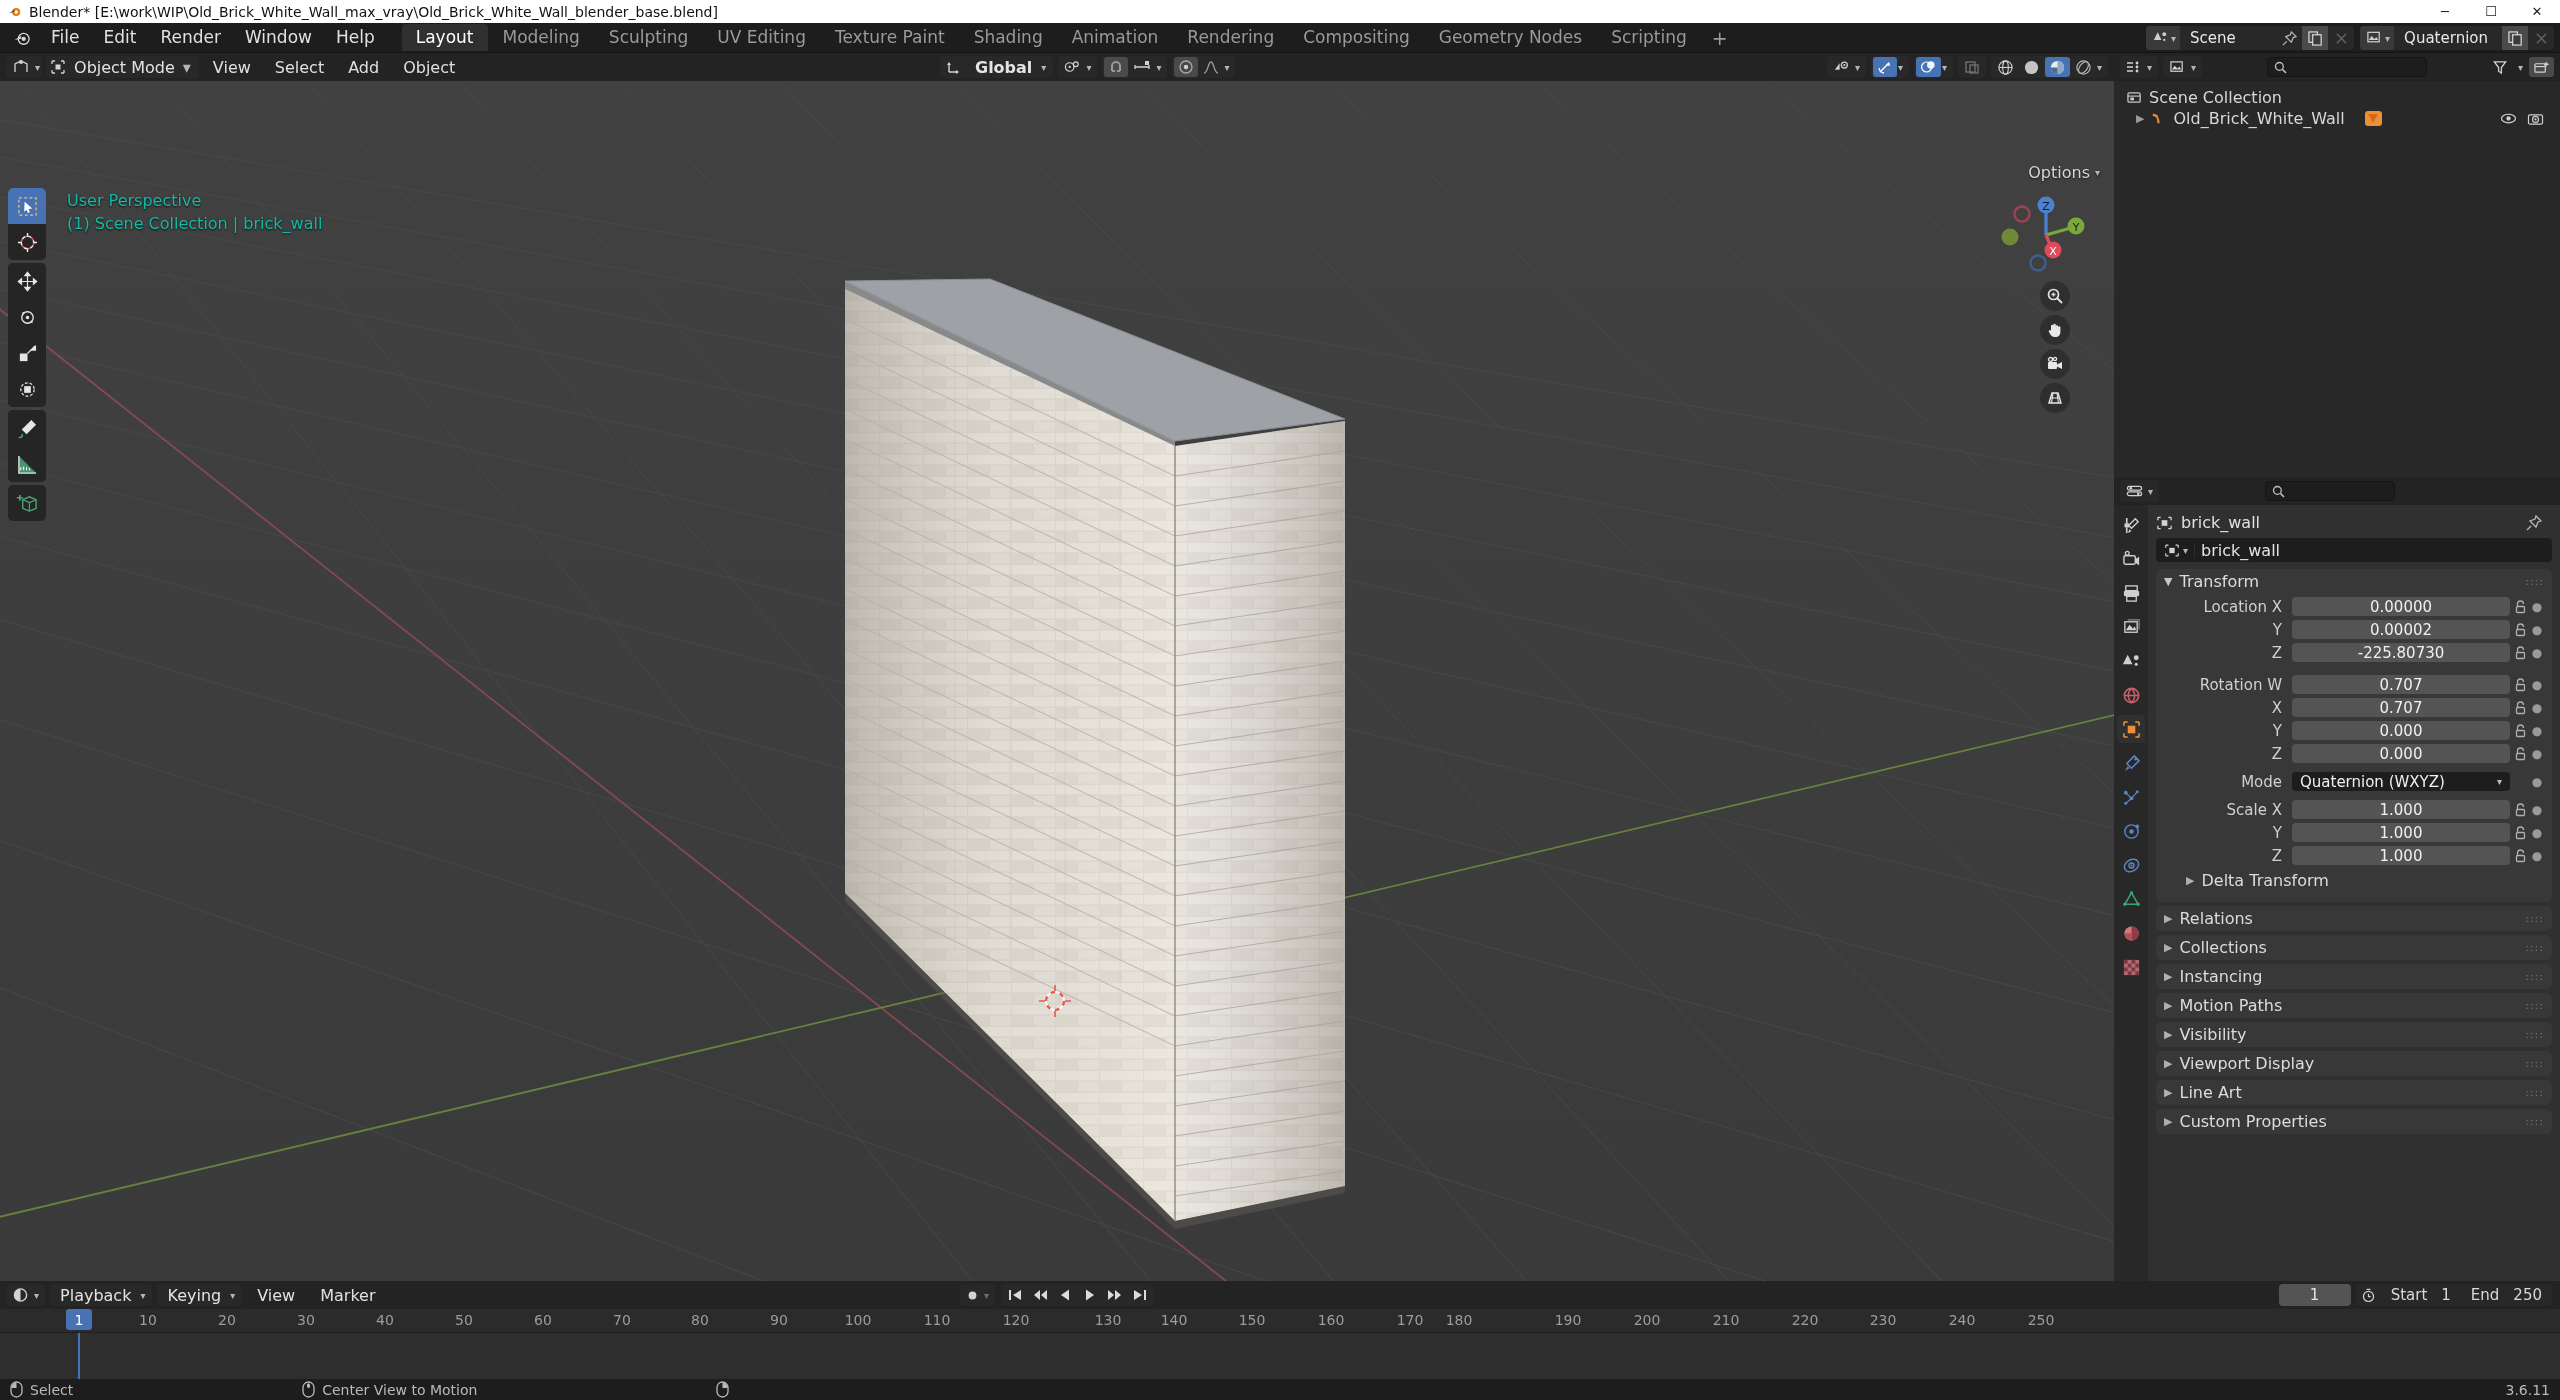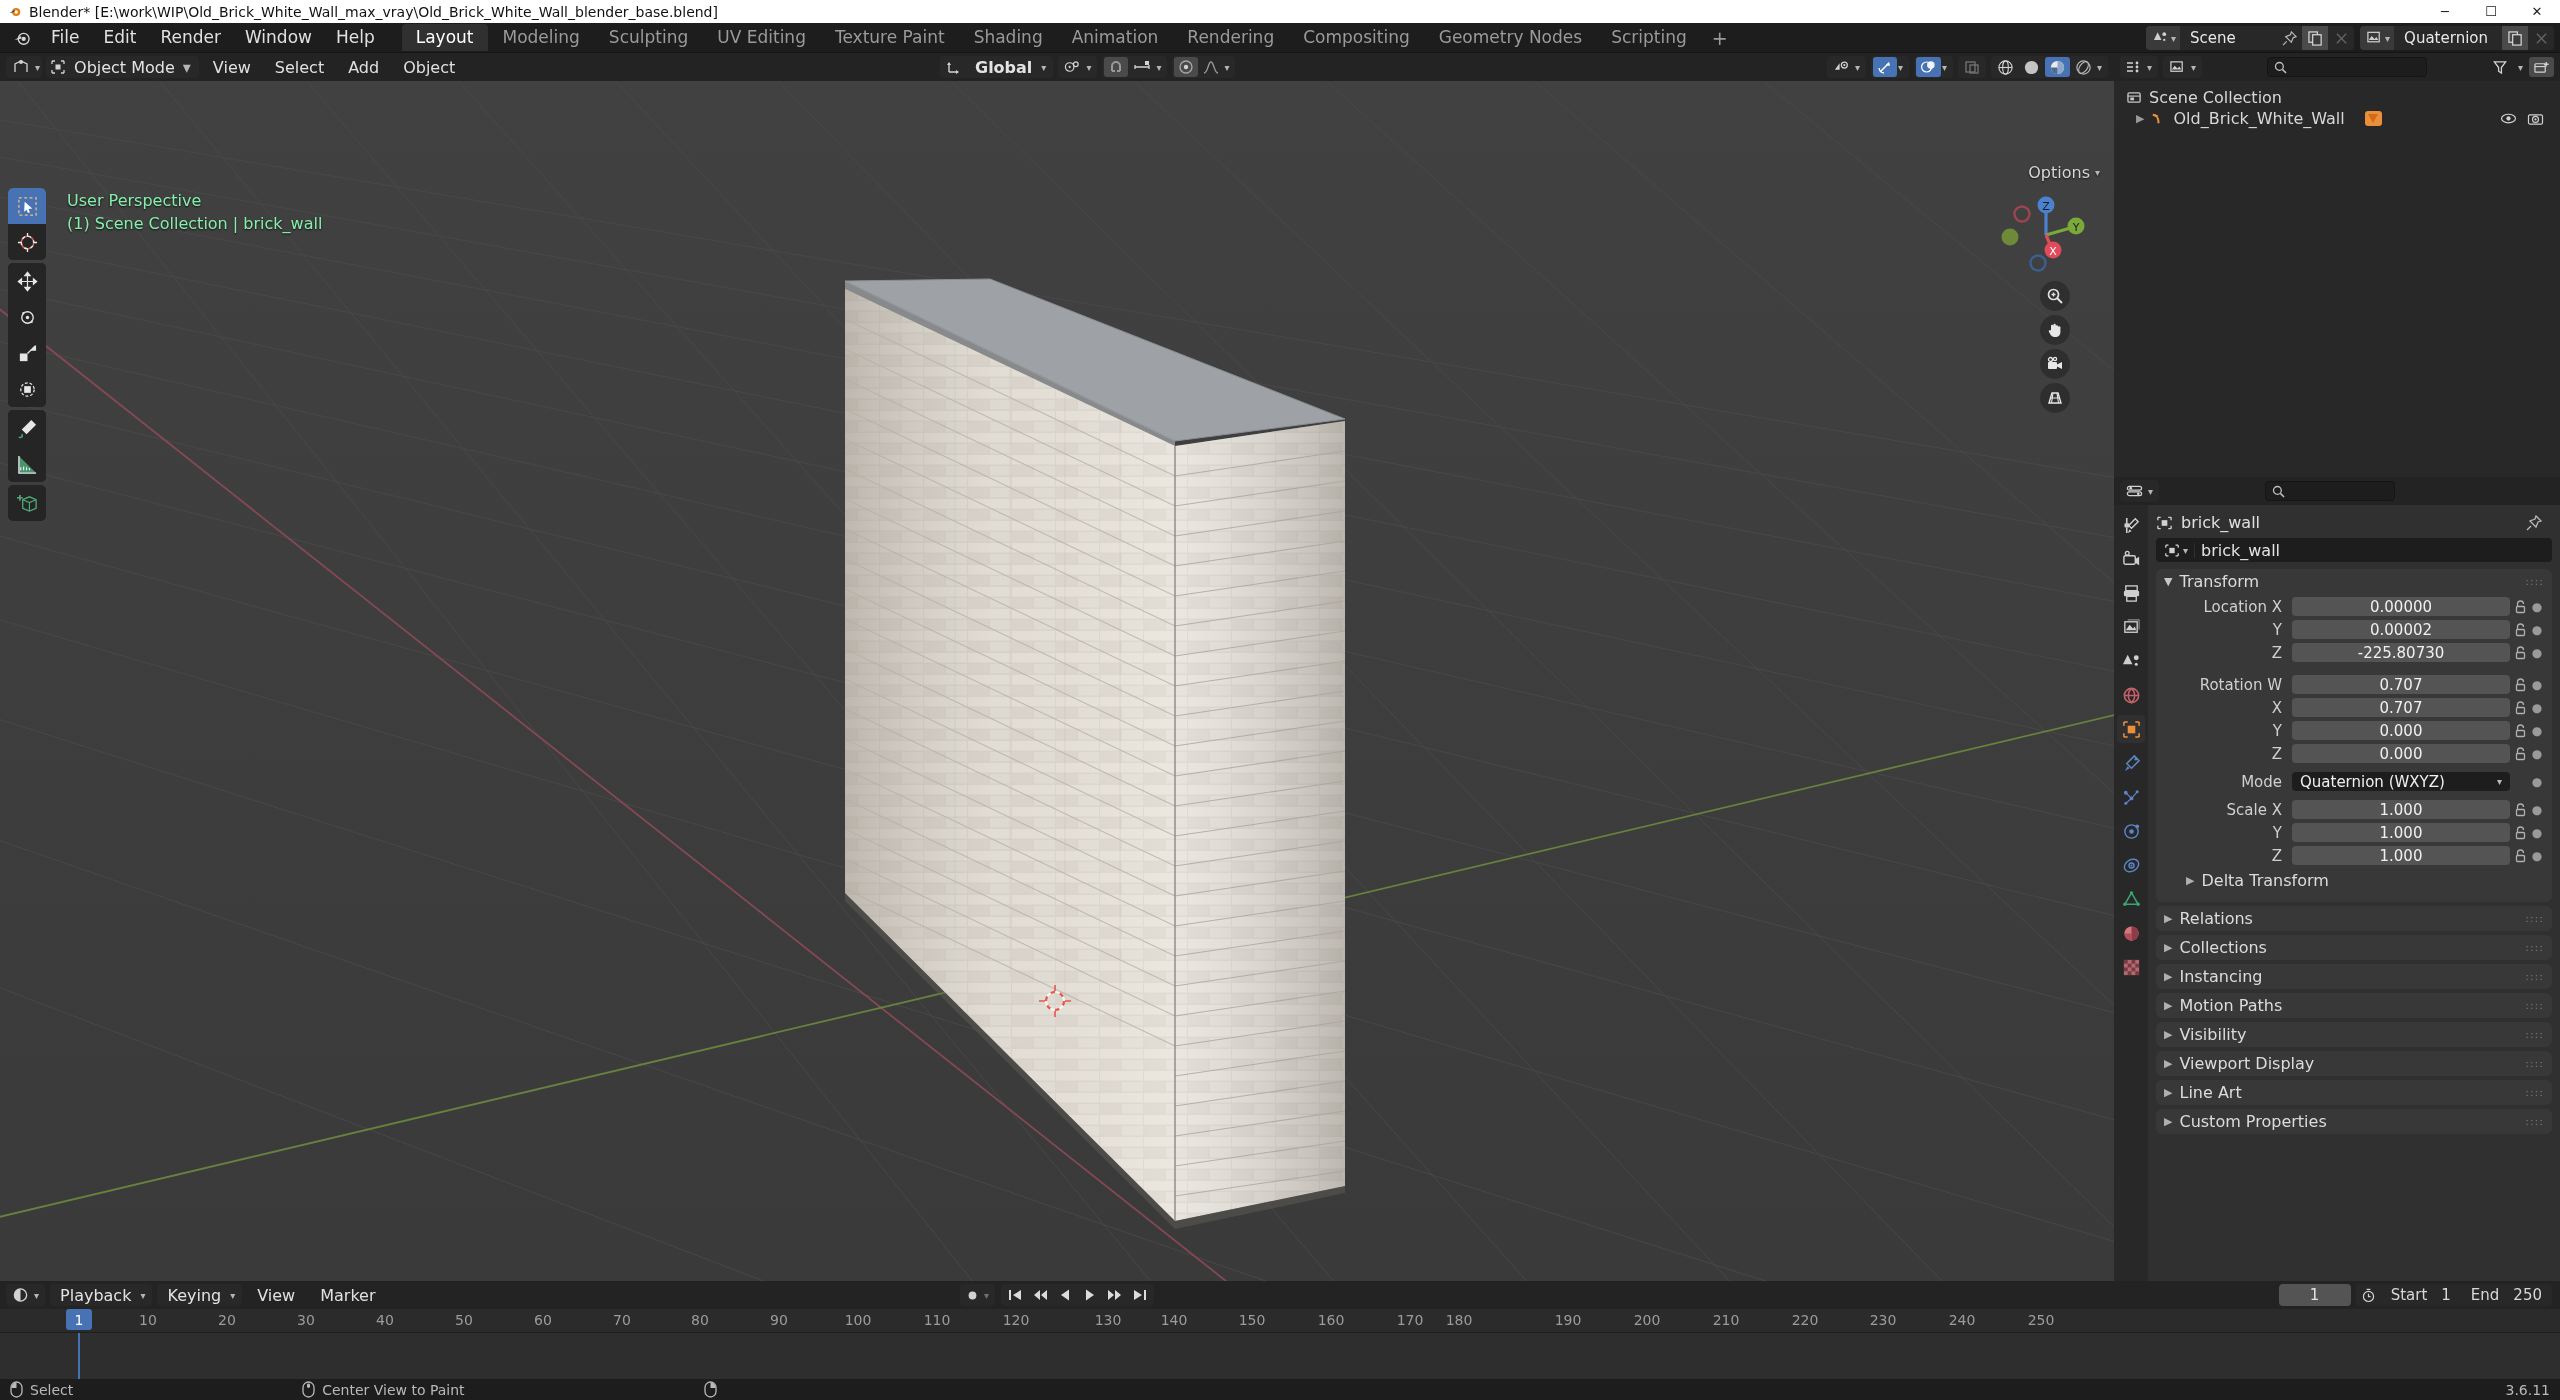--- a/index.html
+++ b/index.html
@@ -56,21 +56,21 @@
   .hmenu{ padding:3px 10px; font-size:16px; color:#e0e0e0; border-radius:3px;}
   .caret{ font-size:10px; color:#b5b5b5; }
   .vph-right{ position:absolute; right:6px; top:3px; display:flex; align-items:center; gap:5px;}
 
   
   .viewport{
     position:absolute; left:0; top:81px; width:2114px; height:1200px;
     background:#3d3d3d; overflow:hidden;
   }
   .vp-canvas{ position:absolute; inset:0; }
-  .vp-text{ position:absolute; left:67px; top:108px; font-size:16px; color:#86efac;
+  .vp-text{ position:absolute; left:67px; top:108px; font-size:16px; color:#14b8a6;
             text-shadow:0 1px 2px rgba(0,0,0,.8); line-height:1.45; }
   .vp-options{ position:absolute; right:14px; top:82px; font-size:16px; color:#d6d6d6;
                text-shadow:0 1px 2px rgba(0,0,0,.7); display:flex;align-items:center;gap:5px;}
   
   .tools{ position:absolute; left:8px; top:107px; width:38px; display:flex; flex-direction:column; gap:3px;}
   .toolgrp{ display:flex;flex-direction:column; gap:0; background:#252525; border-radius:5px; overflow:hidden;}
   .tool{ width:38px;height:36px; display:flex;align-items:center;justify-content:center; background:#252525;}
   .tool.active{ background:#4772b3; }
   
   .gizmo{ position:absolute; right:22px; top:108px; width:92px; height:92px;}
@@ -1219,21 +1219,21 @@
           <rect x="1" y="1" width="11" height="15" rx="5.5" fill="none" stroke="#b9b9b9" stroke-width="1.3"></rect>
           <path d="M1.5 7 V6.5 a5 5 0 0 1 5 -5 V7 Z" fill="#b9b9b9"></path>
         </svg>
       <span>Select</span>
     </div>
     <div class="sb-item" style="margin-left:185px">
       <svg width="13" height="17" viewBox="0 0 13 17">
           <rect x="1" y="1" width="11" height="15" rx="5.5" fill="none" stroke="#b9b9b9" stroke-width="1.3"></rect>
           <rect x="5" y="2.5" width="3" height="4.5" rx="1.4" fill="#b9b9b9"></rect>
         </svg>
-      <span>Center View to Paint</span>
+      <span>Center View to Motion</span>
     </div>
     <div class="sb-item" style="margin-left:195px">
       <svg width="13" height="17" viewBox="0 0 13 17">
           <rect x="1" y="1" width="11" height="15" rx="5.5" fill="none" stroke="#b9b9b9" stroke-width="1.3"></rect>
           <path d="M11.5 7 V6.5 a5 5 0 0 0 -5 -5 V7 Z" fill="#b9b9b9"></path>
         </svg>
     </div>
     <div class="sb-right">
       <span>3.6.11</span>
     </div>

